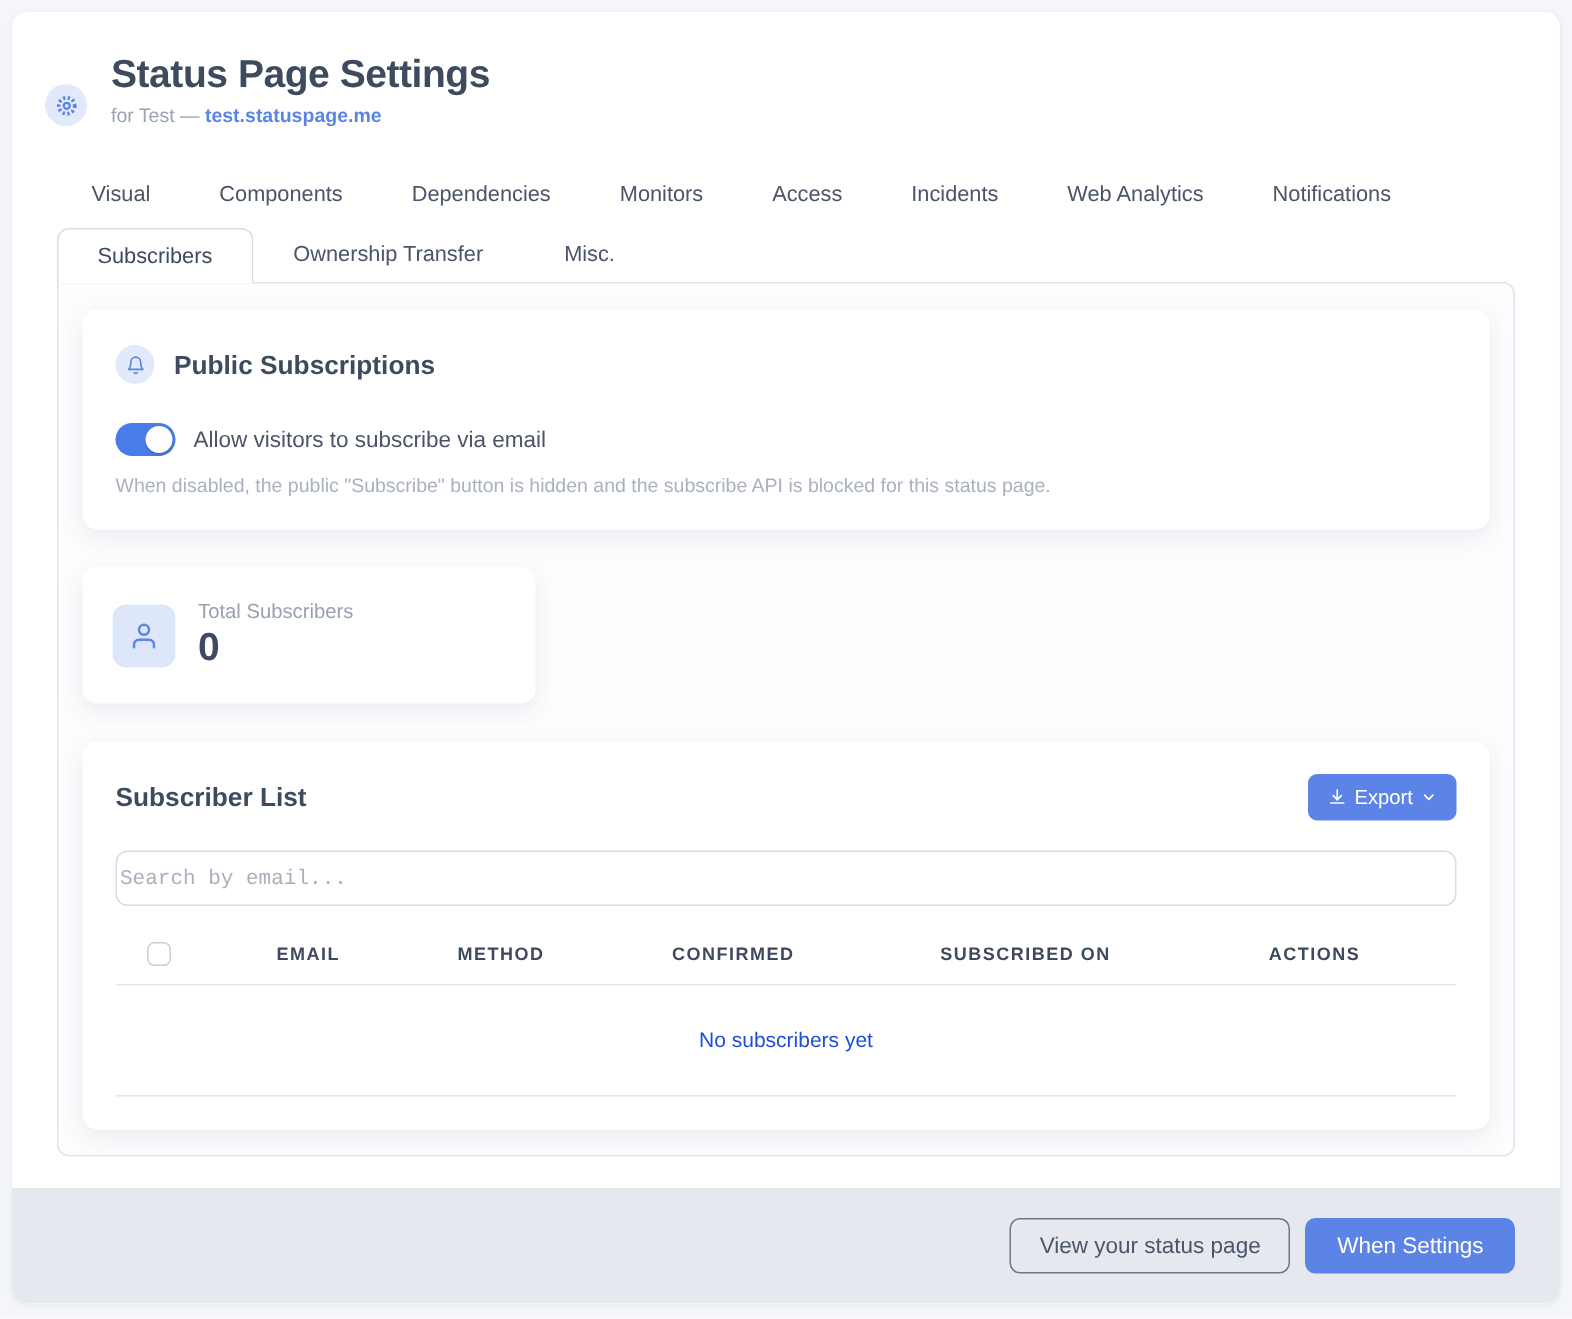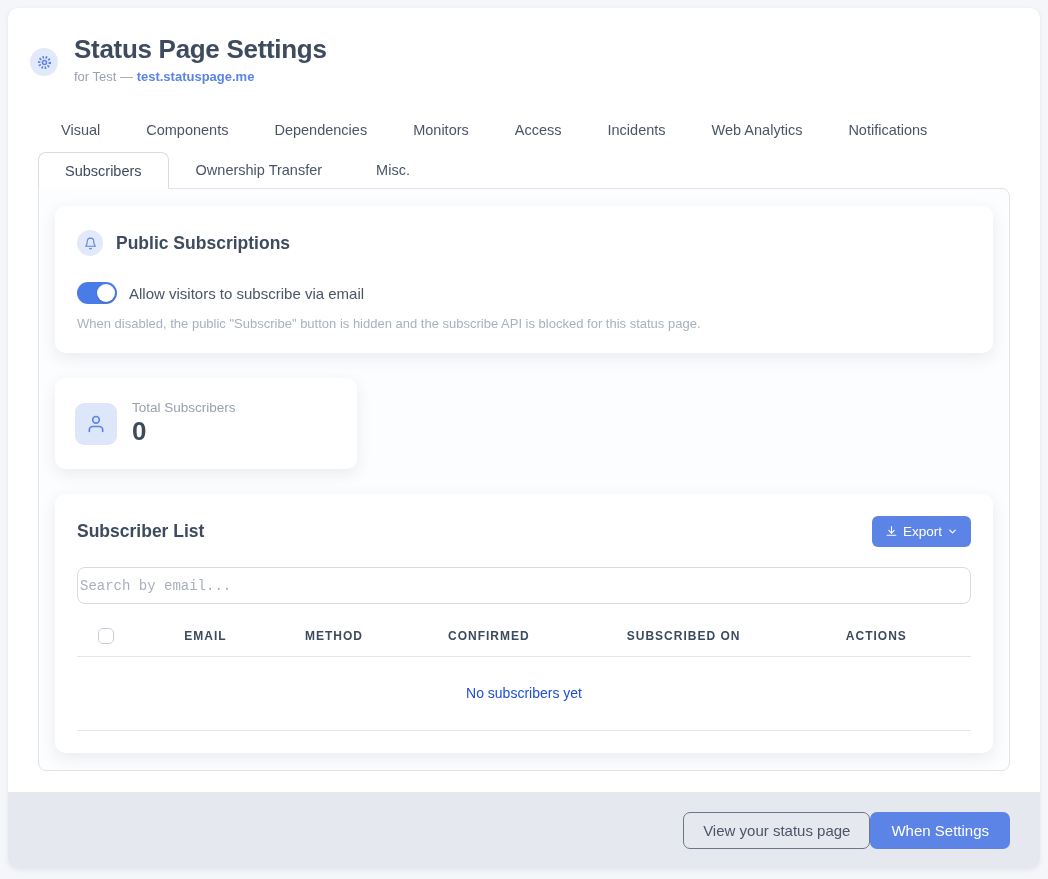--- a/index.html
+++ b/index.html
@@ -14,21 +14,21 @@
     width: 1032px;
     min-height: 861px;
     background: #ffffff;
     border-radius: 10px;
     box-shadow: 0 1px 4px rgba(40,50,80,0.08);
     display: flex;
     flex-direction: column;
     overflow: hidden;
   }
   
-  .header { display: flex; align-items: center; gap: 16px; padding: 26px 30px 0 22px; }
+  .header { display: flex; align-items: flex-end; gap: 16px; padding: 26px 30px 0 22px; }
   .icon-circle {
     width: 28px; height: 28px; border-radius: 50%;
     background: #e2e9fa; display: flex; align-items: center; justify-content: center;
     flex: 0 0 auto; margin-top: 6px;
   }
   .page-title { font-size: 26px; font-weight: 700; color: #3e4a5e; letter-spacing: -0.3px; }
   .subtitle { font-size: 13px; color: #9aa3b2; margin-top: 4px; }
   .subtitle a { color: #5b84e6; text-decoration: none; font-weight: 600; cursor: pointer; }
   
   .tabs-row1 { display: flex; padding: 0 30px; margin-top: 30px; }
@@ -124,21 +124,21 @@
   .empty-row {
     text-align: center; color: #1d4ed8; font-size: 14px;
     padding: 28px 0 29px 0; border-bottom: 1px solid #e3e6eb;
   }
   .list-bottom-pad { height: 22px; }
   
   .footer {
     margin-top: auto;
     background: #e5e9ef;
     padding: 20px 30px;
-    display: flex; justify-content: flex-end; align-items: center; 
+    display: flex; justify-content: flex-end; align-items: center; gap: 10px;
   }
   .btn-outline {
     background: transparent; border: 1px solid #66718455; outline: 1px solid transparent;
     border: 1px solid #6b7689; border-radius: 7px;
     color: #4a5568; font-size: 15px; font-family: inherit;
     padding: 9px 19px; cursor: pointer;
   }
   .btn-primary {
     background: #5b84e6; border: none; border-radius: 7px;
     color: #ffffff; font-size: 15px; font-family: inherit;

